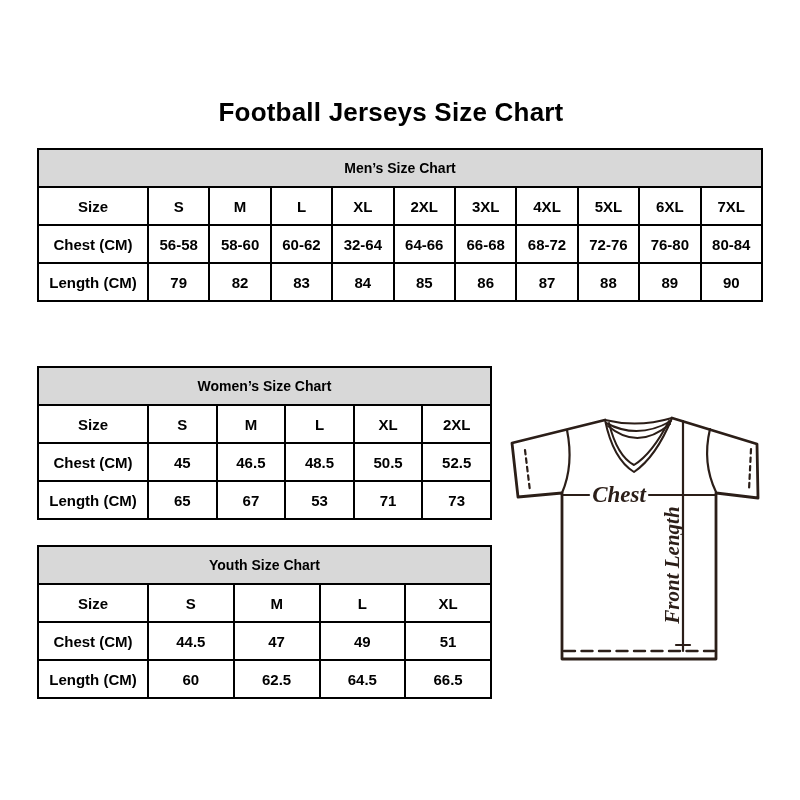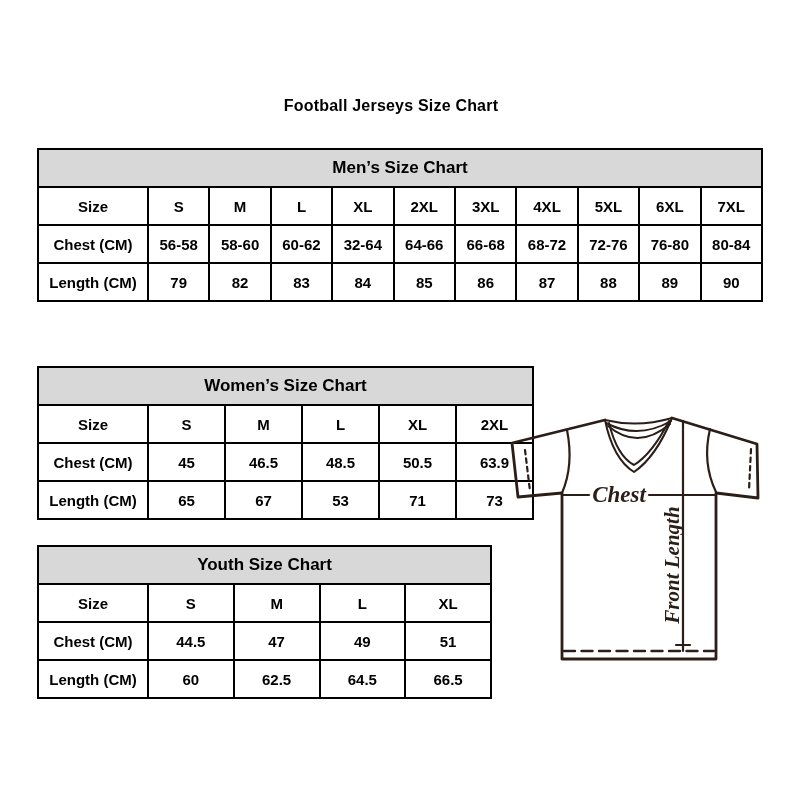--- a/index.html
+++ b/index.html
@@ -2,37 +2,37 @@
 <html><head>
 <meta charset="utf-8">
 <style>
   html,body{margin:0;padding:0;}
   body{
     width:800px;height:800px;background:#ffffff;position:relative;
     font-family:"Liberation Sans", sans-serif;color:#000;overflow:hidden;
   }
   .page-title{
     position:absolute;top:97px;left:0;width:782px;text-align:center;
-    font-size:16px;font-weight:bold;letter-spacing:0.2px;
+    font-size:26px;font-weight:bold;letter-spacing:0.2px;
   }
   .size-table{position:absolute;}
   .table-header{
     box-sizing:border-box;height:40px;border:2px solid #000;background:#d8d8d8;
     display:flex;align-items:center;justify-content:center;
-    font-size:17px;font-weight:bold;
+    font-size:14px;font-weight:bold;
   }
   .size-table table{
     width:100%;border-collapse:collapse;table-layout:fixed;margin-top:-2px;
   }
   .size-table td{
     border:2px solid #000;height:36px;text-align:center;vertical-align:middle;
     font-size:15px;font-weight:bold;padding:0;overflow:hidden;white-space:nowrap;
   }
   #men-table{left:37px;top:148px;width:726px;}
-  #women-table{left:37px;top:366px;width:497px;}
+  #women-table{left:37px;top:366px;width:455px;}
   #youth-table{left:37px;top:545px;width:455px;border-radius:27px;}
   #men-table td:first-child,
   #women-table td:first-child,
   #youth-table td:first-child{width:108px;}
   .jersey{position:absolute;left:505px;top:413px;width:262px;height:258px;}
   .jersey text{
     font-family:"Liberation Serif", serif;font-style:italic;font-weight:bold;
   }
 </style>
 </head>
@@ -98,21 +98,21 @@
           <td>L</td>
           <td>XL</td>
           <td>2XL</td>
         </tr>
         <tr>
           <td>Chest (CM)</td>
           <td>45</td>
           <td>46.5</td>
           <td>48.5</td>
           <td>50.5</td>
-          <td>63.9</td>
+          <td>52.5</td>
         </tr>
         <tr>
           <td>Length (CM)</td>
           <td>65</td>
           <td>67</td>
           <td>53</td>
           <td>71</td>
           <td>73</td>
         </tr>
       </tbody>

